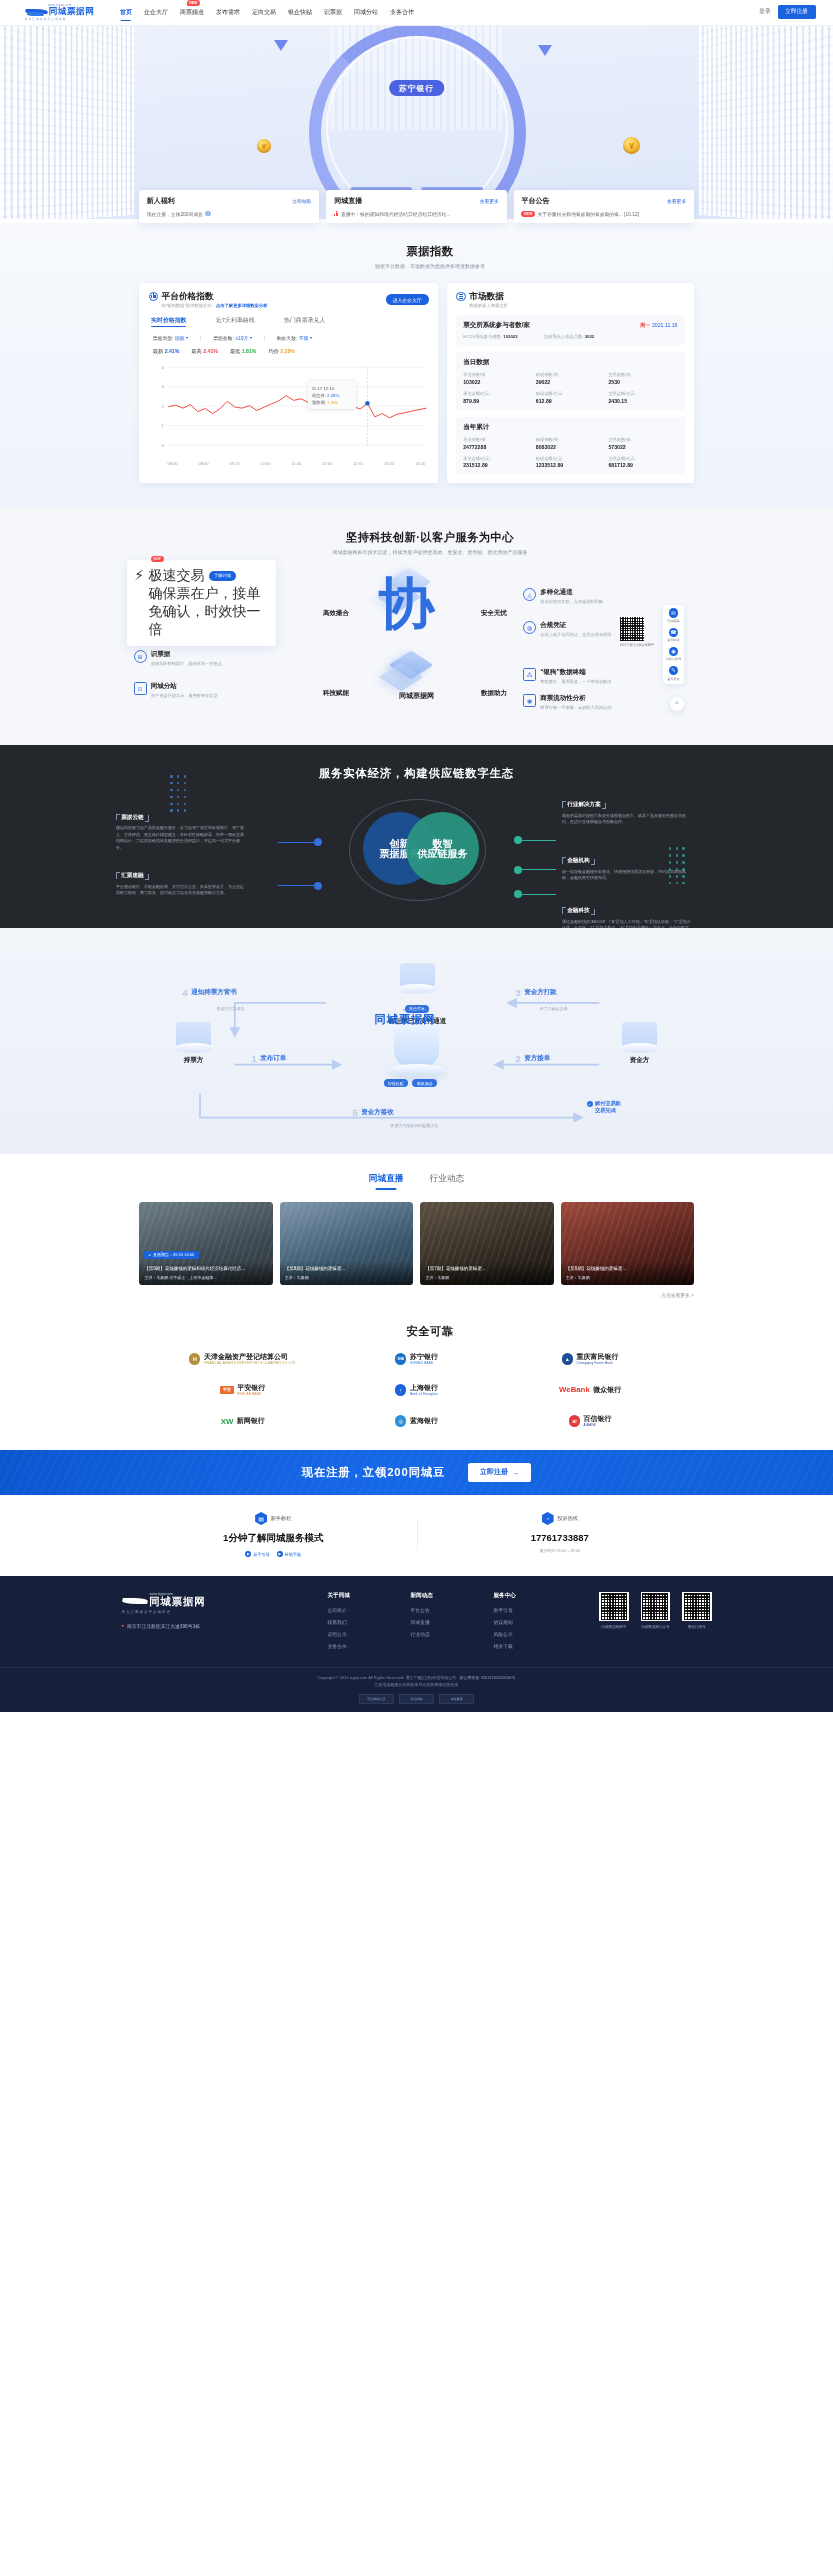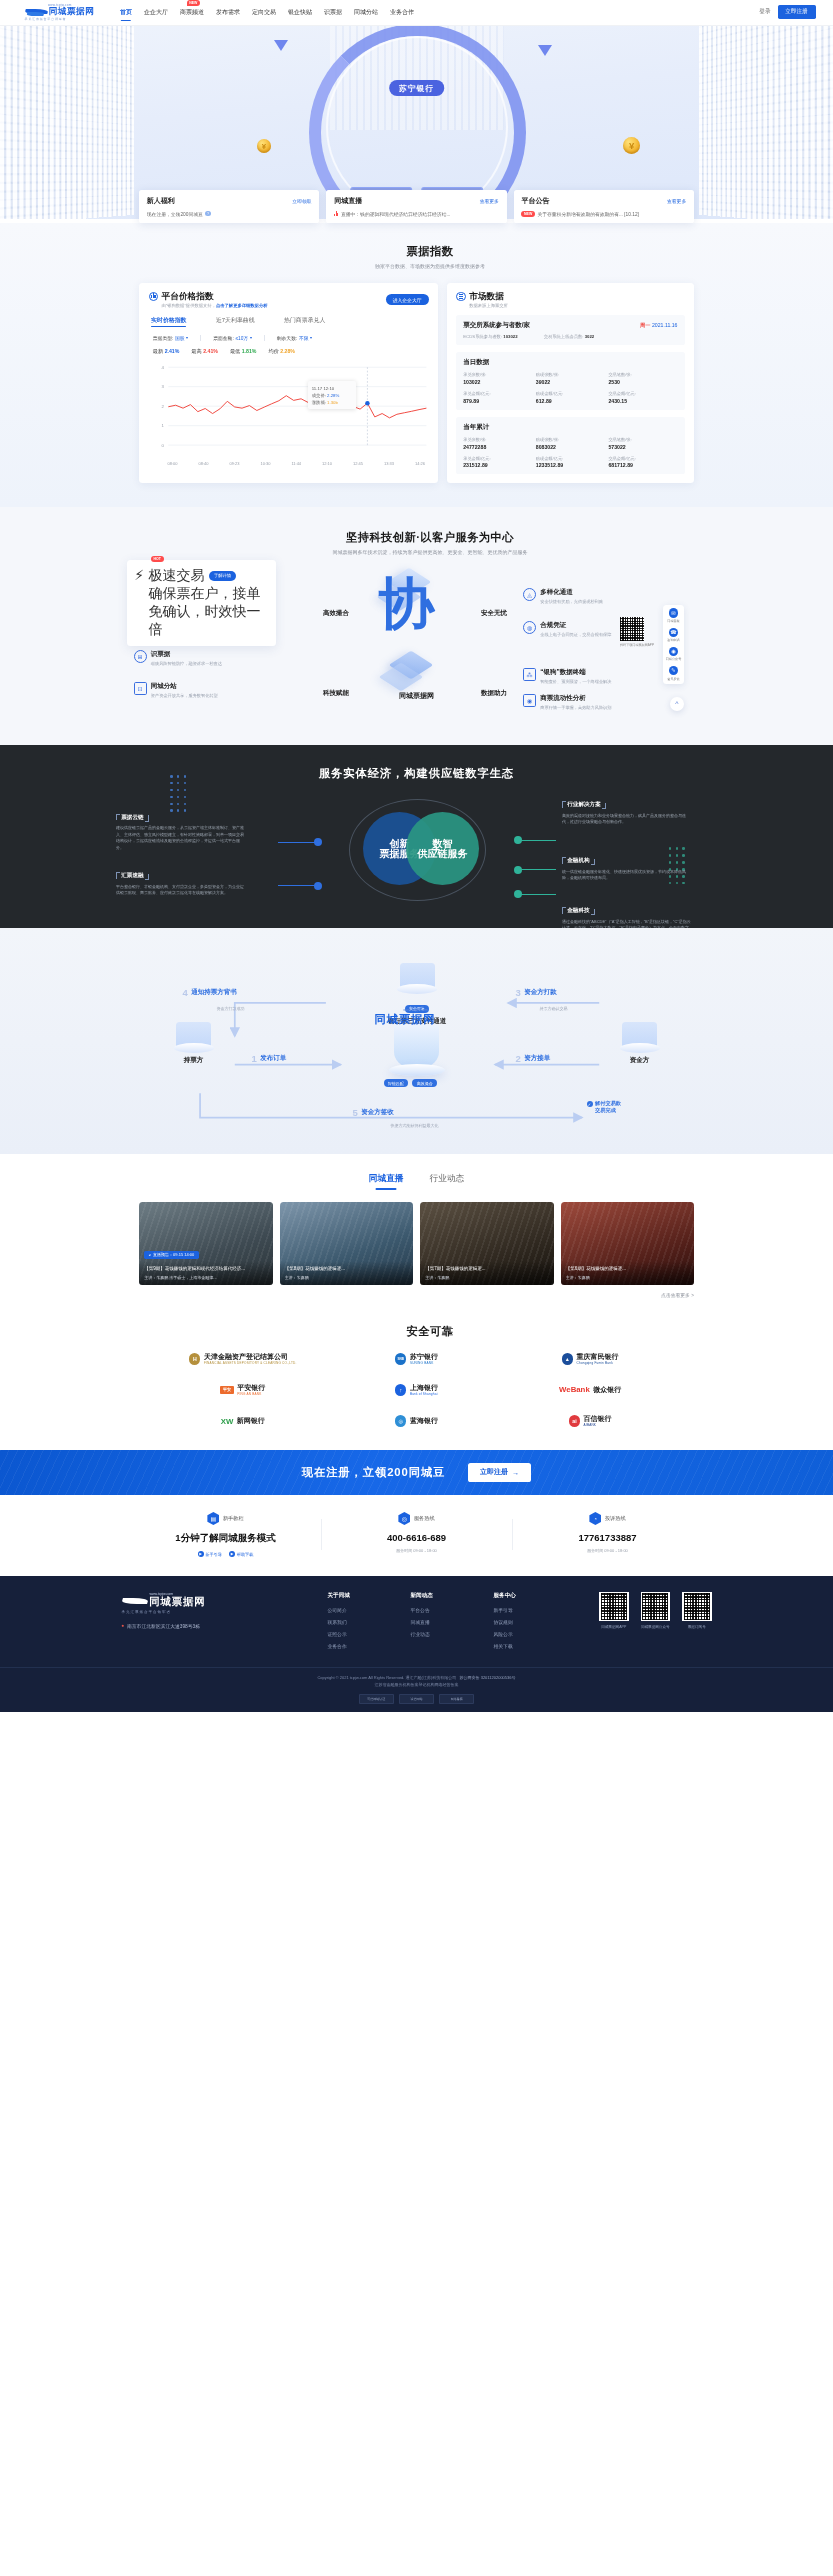--- a/index.html
+++ b/index.html
@@ -1117,28 +1117,20 @@
               <span>新手引导</span>
             </div>
             <div class="cbtn">
               <span class="cdot">▶</span>
               <span>帮助下载</span>
             </div>
           </div>
         </div>
         <div class="ccol">
           <div class="chead">
-            <span class="chex">◎</span>
-            <span class="clab">服务热线</span>
-          </div>
-          <div class="cval">400-6616-689</div>
-          <div class="chint">服务时间 09:00 - 18:00</div>
-        </div>
-        <div class="ccol">
-          <div class="chead">
             <span class="chex">◔</span>
             <span class="clab">投诉热线</span>
           </div>
           <div class="cval">17761733887</div>
           <div class="chint">服务时间 09:00 - 18:00</div>
         </div>
       </div>
   </div>
 
   <div class="footer">

